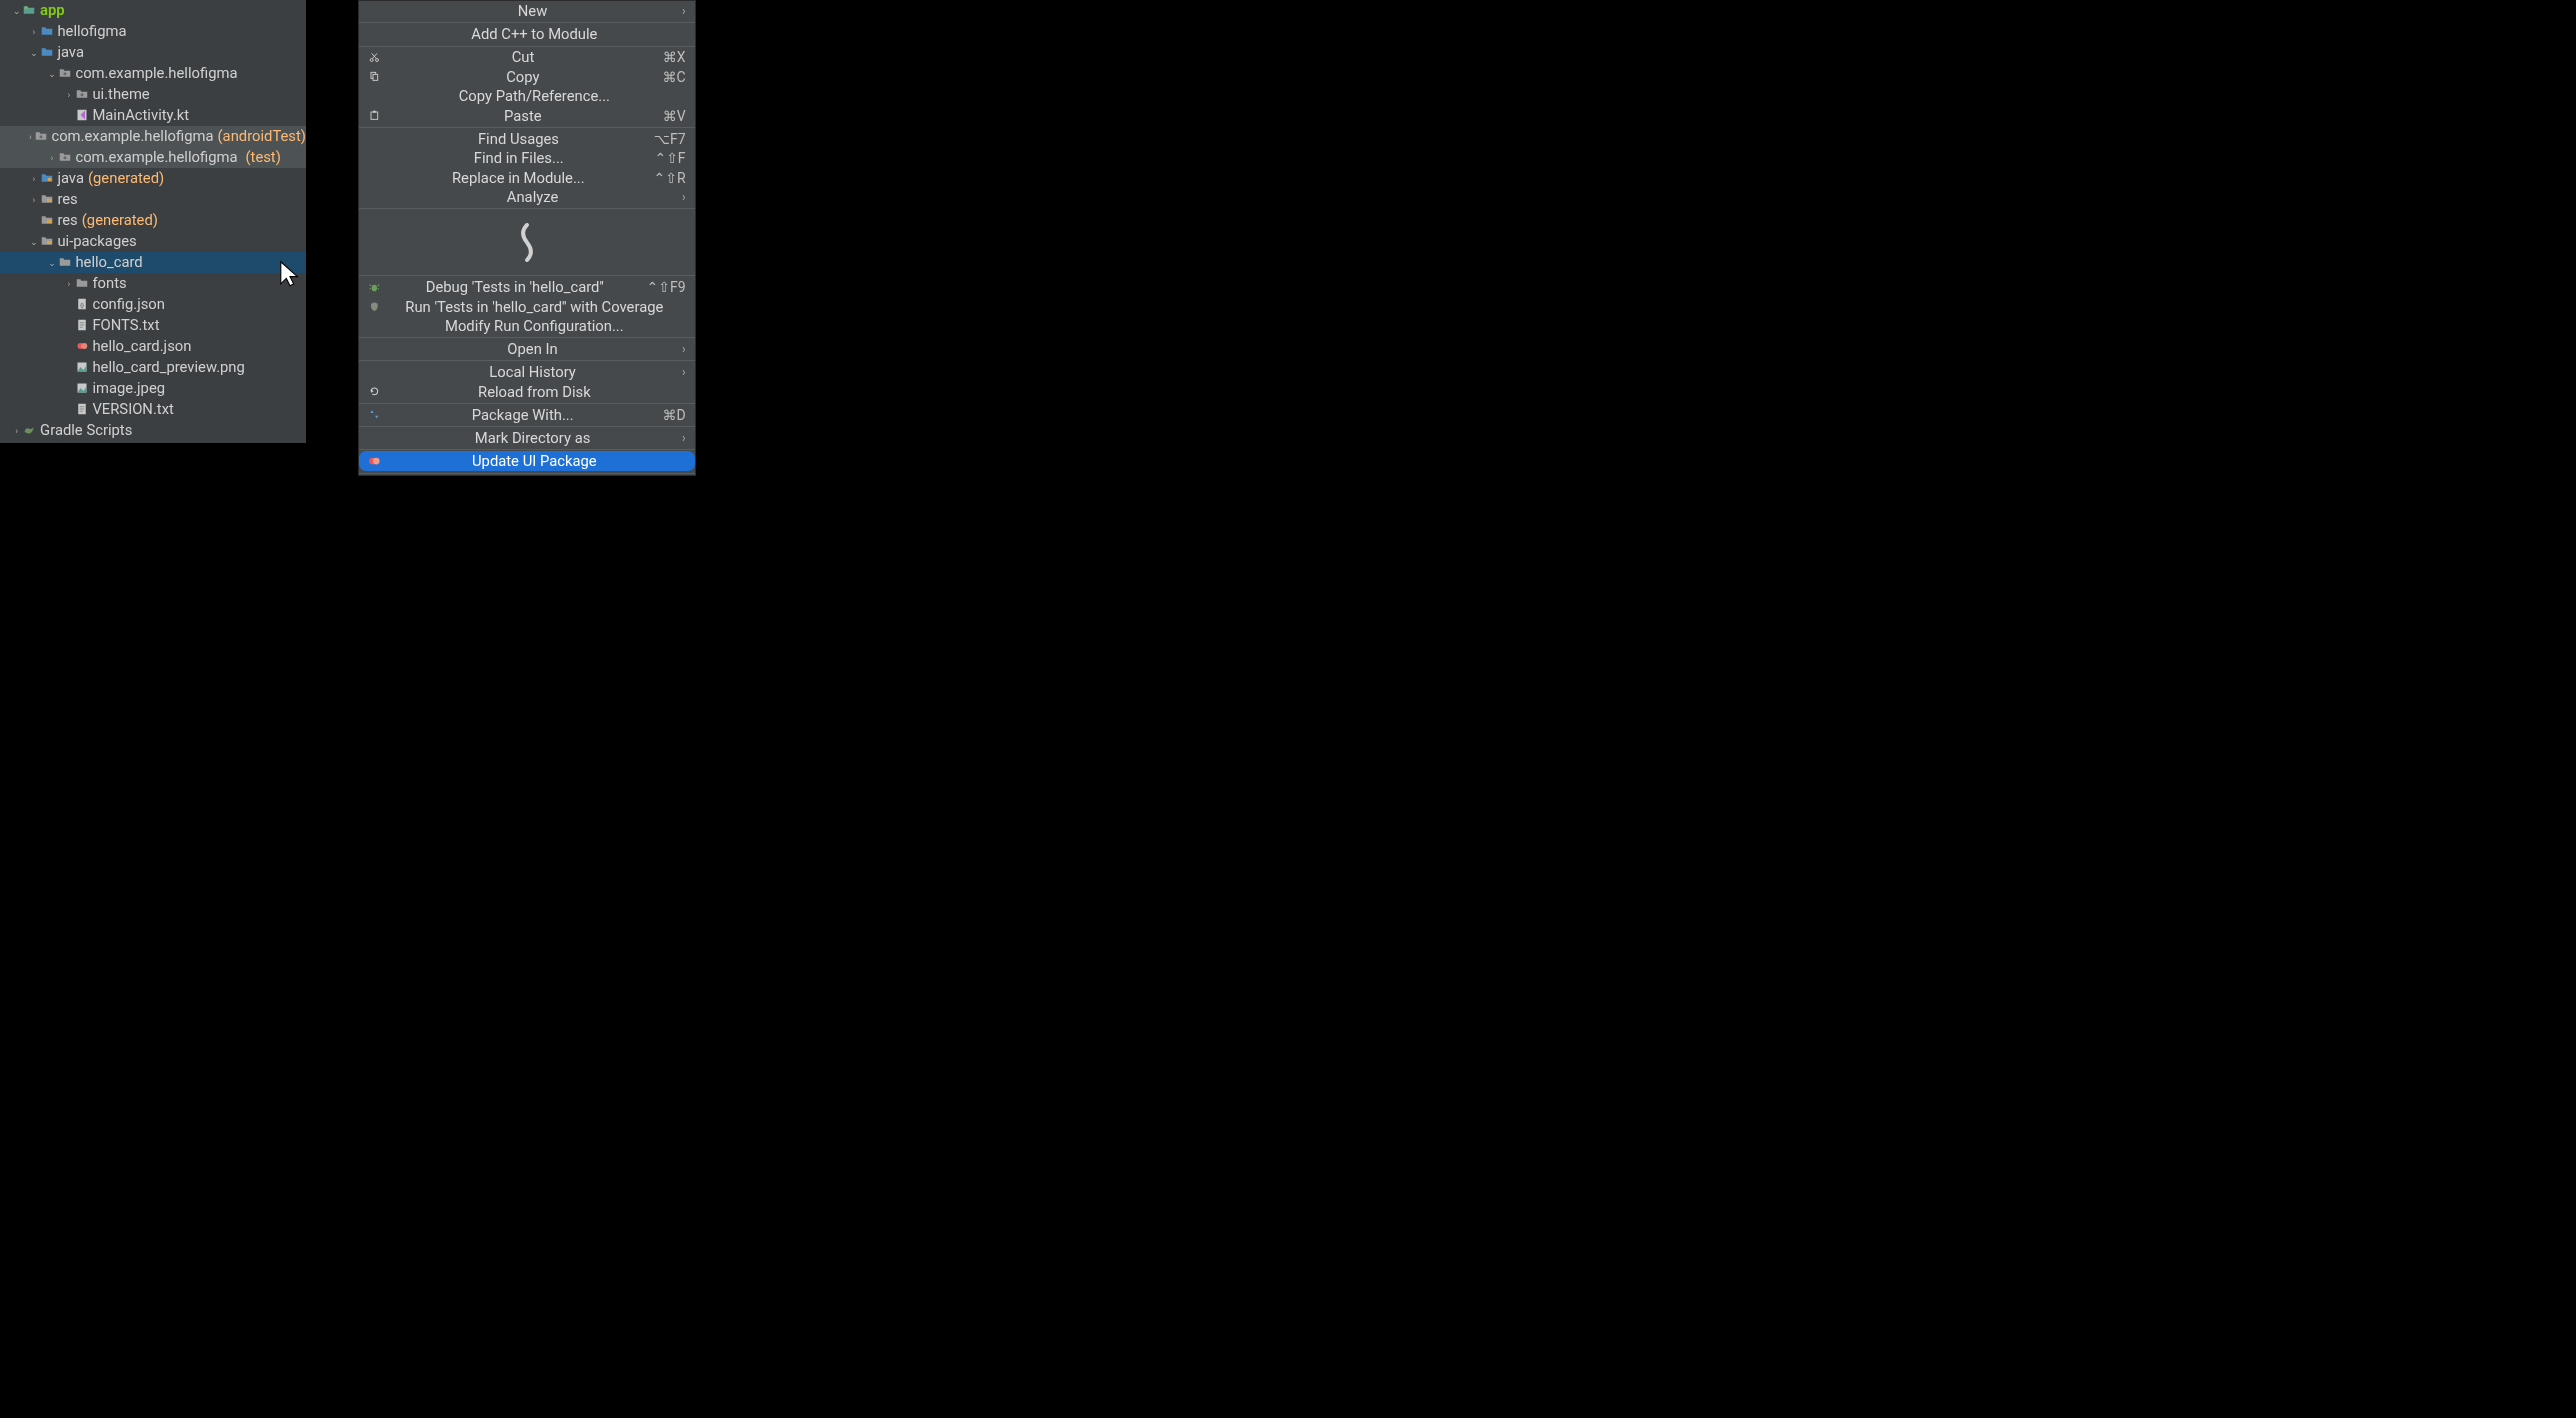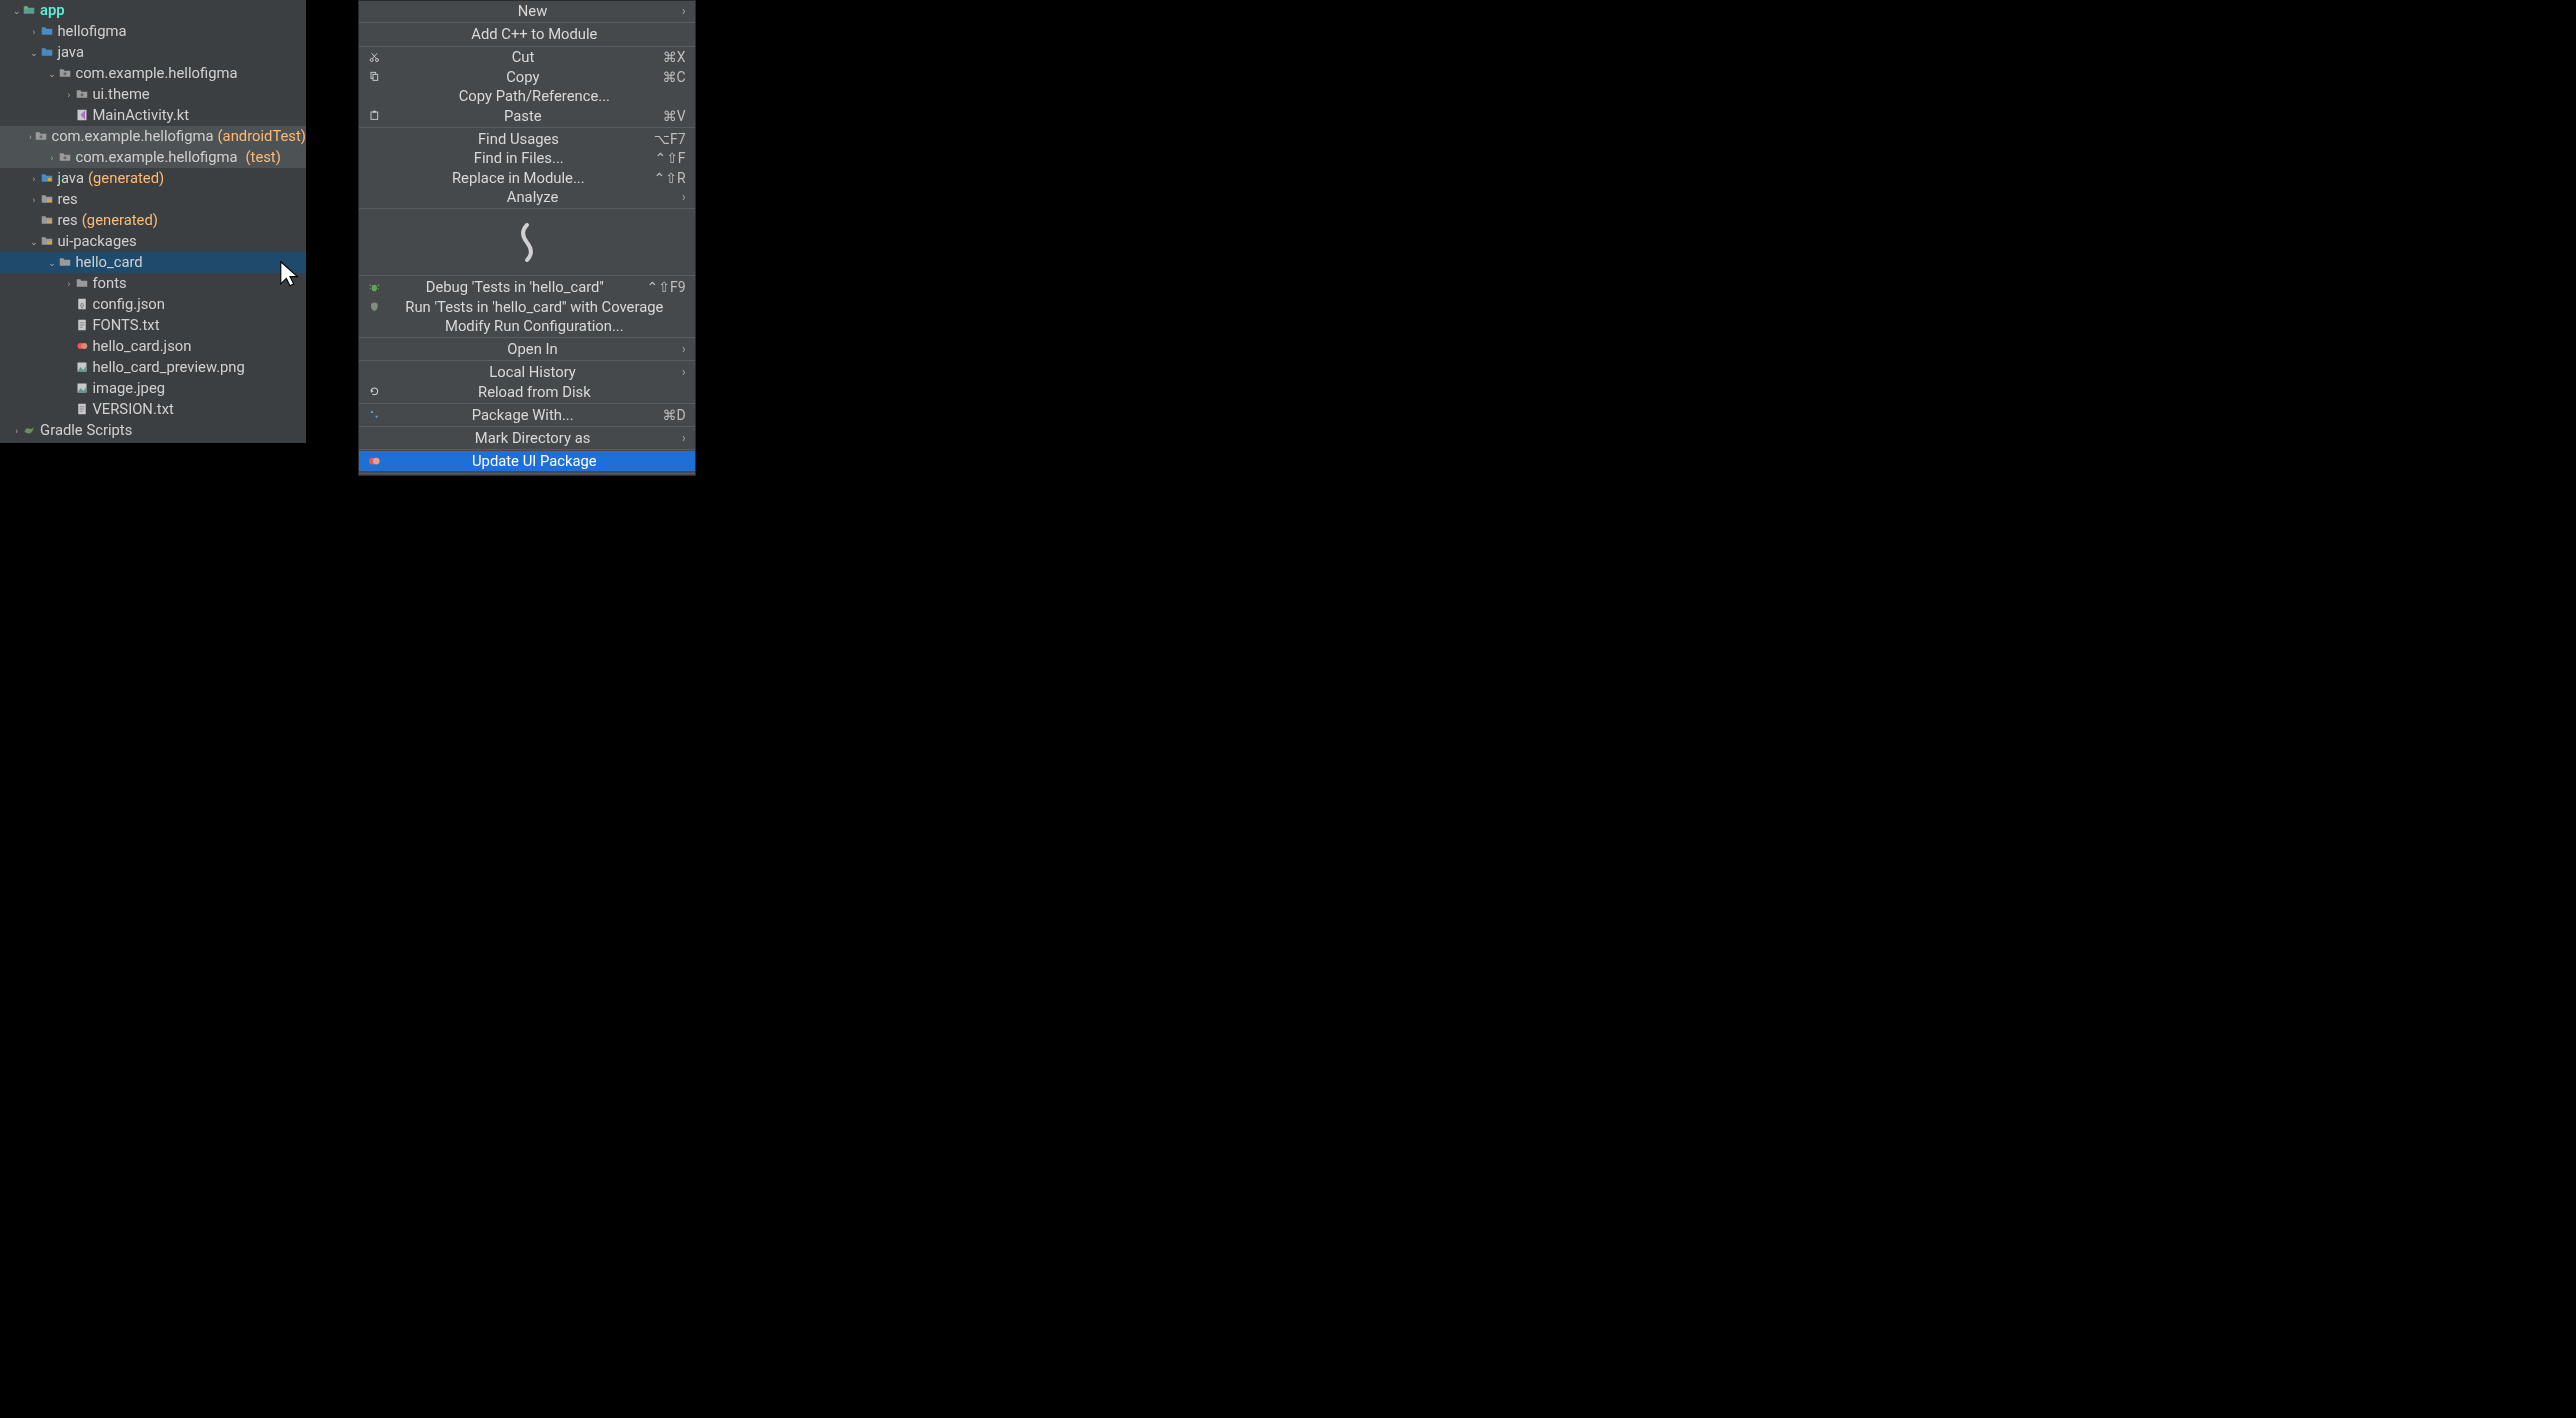--- a/index.html
+++ b/index.html
@@ -56,21 +56,21 @@
       display: inline-flex;
       align-items: center;
       justify-content: center;
       flex-shrink: 0;
     }
     .ico svg { width: 12px; height: 12px; }
     .folder-blue { fill: #4a8bc2; }
     .folder-teal { fill: #5a9e8f; }
     .folder-gray { fill: #9a9a9a; }
     .label { color: #d0d0d0; }
-    .label-bold { font-weight: 600; color: #5eead4; }
+    .label-bold { font-weight: 600; color: #84cc16; }
     .label-gray { color: #fdba74; }
     .gradle-icon { color: #7ab85e; font-size: 12px; }
 
     .cursor {
       position: absolute;
       left: 278px;
       top: 260px;
       pointer-events: none;
       z-index: 100;
     }
@@ -93,20 +93,21 @@
       height: 19.5px;
       padding: 0 9.4px 0 6.7px;
       text-align: center;
     }
     .menu-item.tall {
       height: 20px;
     }
     .menu-item.highlighted {
       background: #1e6fd6;
       color: #ffffff;
+      border-radius: 7px;
     }
     .menu-icon-slot {
       width: 17.4px;
       display: inline-flex;
       align-items: center;
       justify-content: center;
       color: #ccc;
       flex-shrink: 0;
     }
     .menu-label { flex: 1; white-space: nowrap; }

